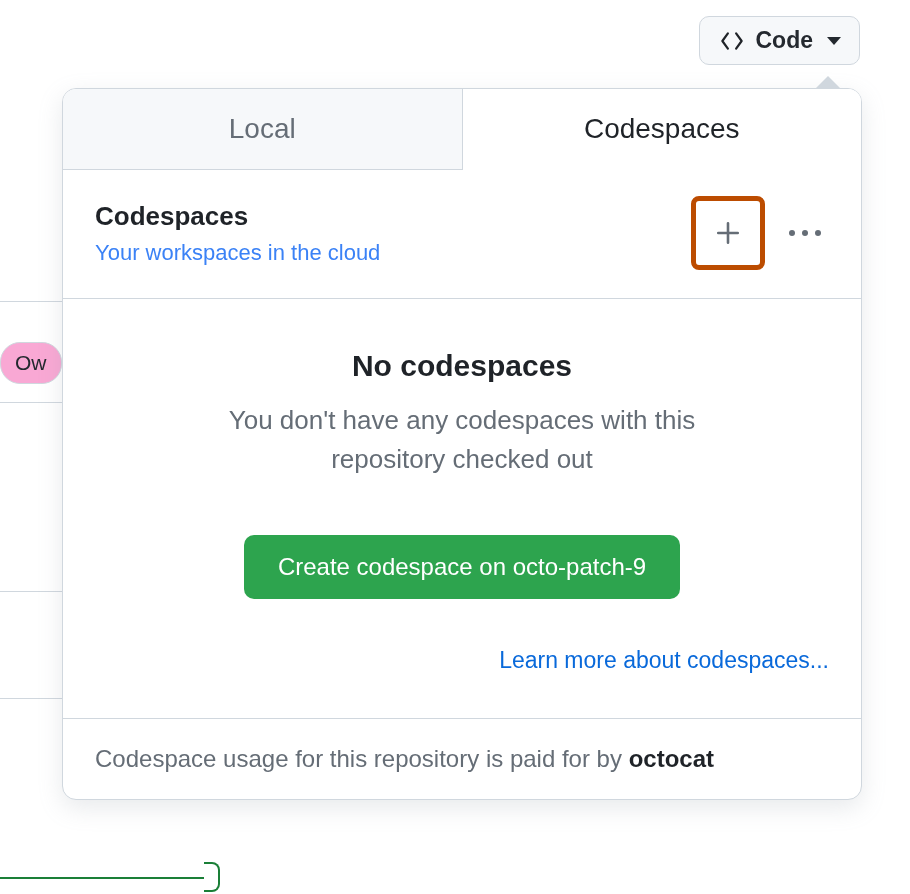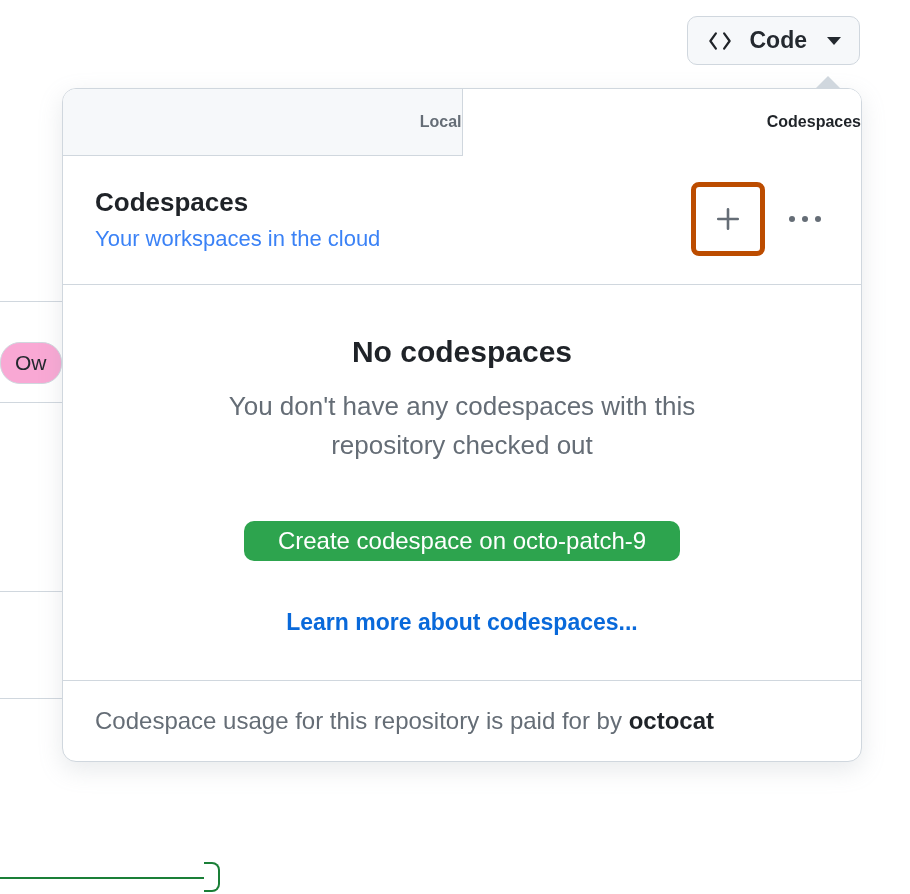--- a/index.html
+++ b/index.html
@@ -57,21 +57,21 @@
       background: #fff;
     }
     
     
     .code-button {
       position: absolute;
       top: 16px;
       right: 50px;
       display: flex;
       align-items: center;
-      gap: 16px;
+      gap: 10px;
       padding: 10px 18px;
       border: 1px solid #d0d7de;
       border-radius: 10px;
       background: #f6f8fa;
       color: #24292f;
       font-size: 23px;
       font-weight: 600;
       cursor: pointer;
     }
     .code-button svg.code-icon-svg {
@@ -126,27 +126,26 @@
       z-index: 10;
     }
     
     
     .tabs {
       display: flex;
       background: #f6f8fa;
     }
     .tab {
       flex: 1;
-      text-align: right;
+      text-align: center;
       padding: 24px 0;
-      font-size: 16px;
+      font-size: 28px;
       color: #656d76;
       cursor: pointer;
       border-bottom: 1px solid #d0d7de;
-      font-weight: bold;
     }
     .tab.active {
       background: #ffffff;
       color: #1f2328;
       border-bottom: none;
       border-left: 1px solid #d0d7de;
       border-top-left-radius: 0;
     }
     .tab:first-child.inactive {
       border-right: none;
@@ -221,33 +220,34 @@
       line-height: 1.5;
       max-width: 520px;
       margin: 0 auto 56px auto;
     }
     .create-button {
       display: inline-block;
       background: #2da44e;
       color: #ffffff;
       font-size: 24px;
       font-weight: 500;
-      padding: 6px 34px;
+      padding: 18px 34px;
       border: none;
       border-radius: 10px;
       cursor: pointer;
       margin-bottom: 48px;
     }
     .learn-link {
       display: block;
       color: #0969da;
       font-size: 23px;
-      font-weight: 700;
+      font-weight: 400;
       text-decoration: none;
       cursor: pointer;
+      text-align: right;
     }
     
     
     .footer {
       padding: 26px 32px;
       font-size: 24px;
       color: #656d76;
     }
     .footer strong {
       color: #1f2328;

